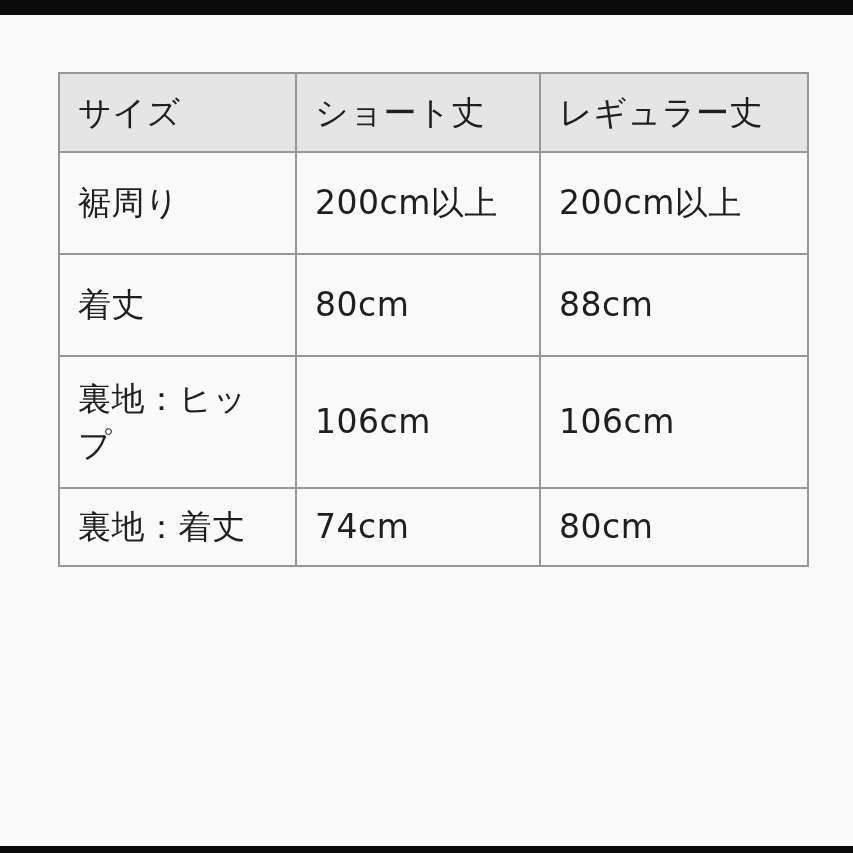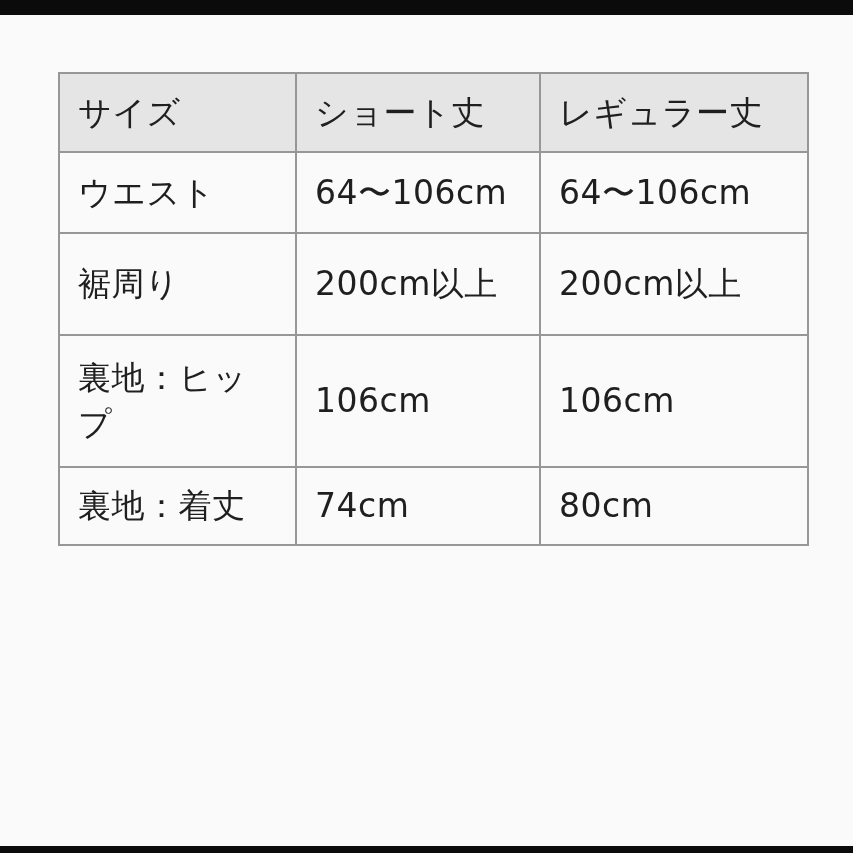--- a/index.html
+++ b/index.html
@@ -68,29 +68,29 @@
     <col style="width:237px">
     <col style="width:244px">
     <col style="width:268px">
   </colgroup>
   <tbody>
       <tr class="row-h79">
     <th>サイズ</th>
     <th>ショート丈</th>
     <th>レギュラー丈</th>
   </tr>
-  <tr class="row-h81">
-    <td class="label-cell">ウエスト</td>
-    <td>64〜106cm</td>
-    <td>64〜106cm</td>
-  </tr>
   <tr class="row-h82">
     <td class="label-cell">裾周り</td>
     <td>200cm以上</td>
     <td>200cm以上</td>
+  </tr>
+  <tr class="row-h82">
+    <td class="label-cell">着丈</td>
+    <td>80cm</td>
+    <td>88cm</td>
   </tr>
   <tr class="row-h132">
     <td class="label-cell">裏地：ヒップ</td>
     <td>106cm</td>
     <td>106cm</td>
   </tr>
   <tr class="row-h78">
     <td class="label-cell">裏地：着丈</td>
     <td>74cm</td>
     <td>80cm</td>

